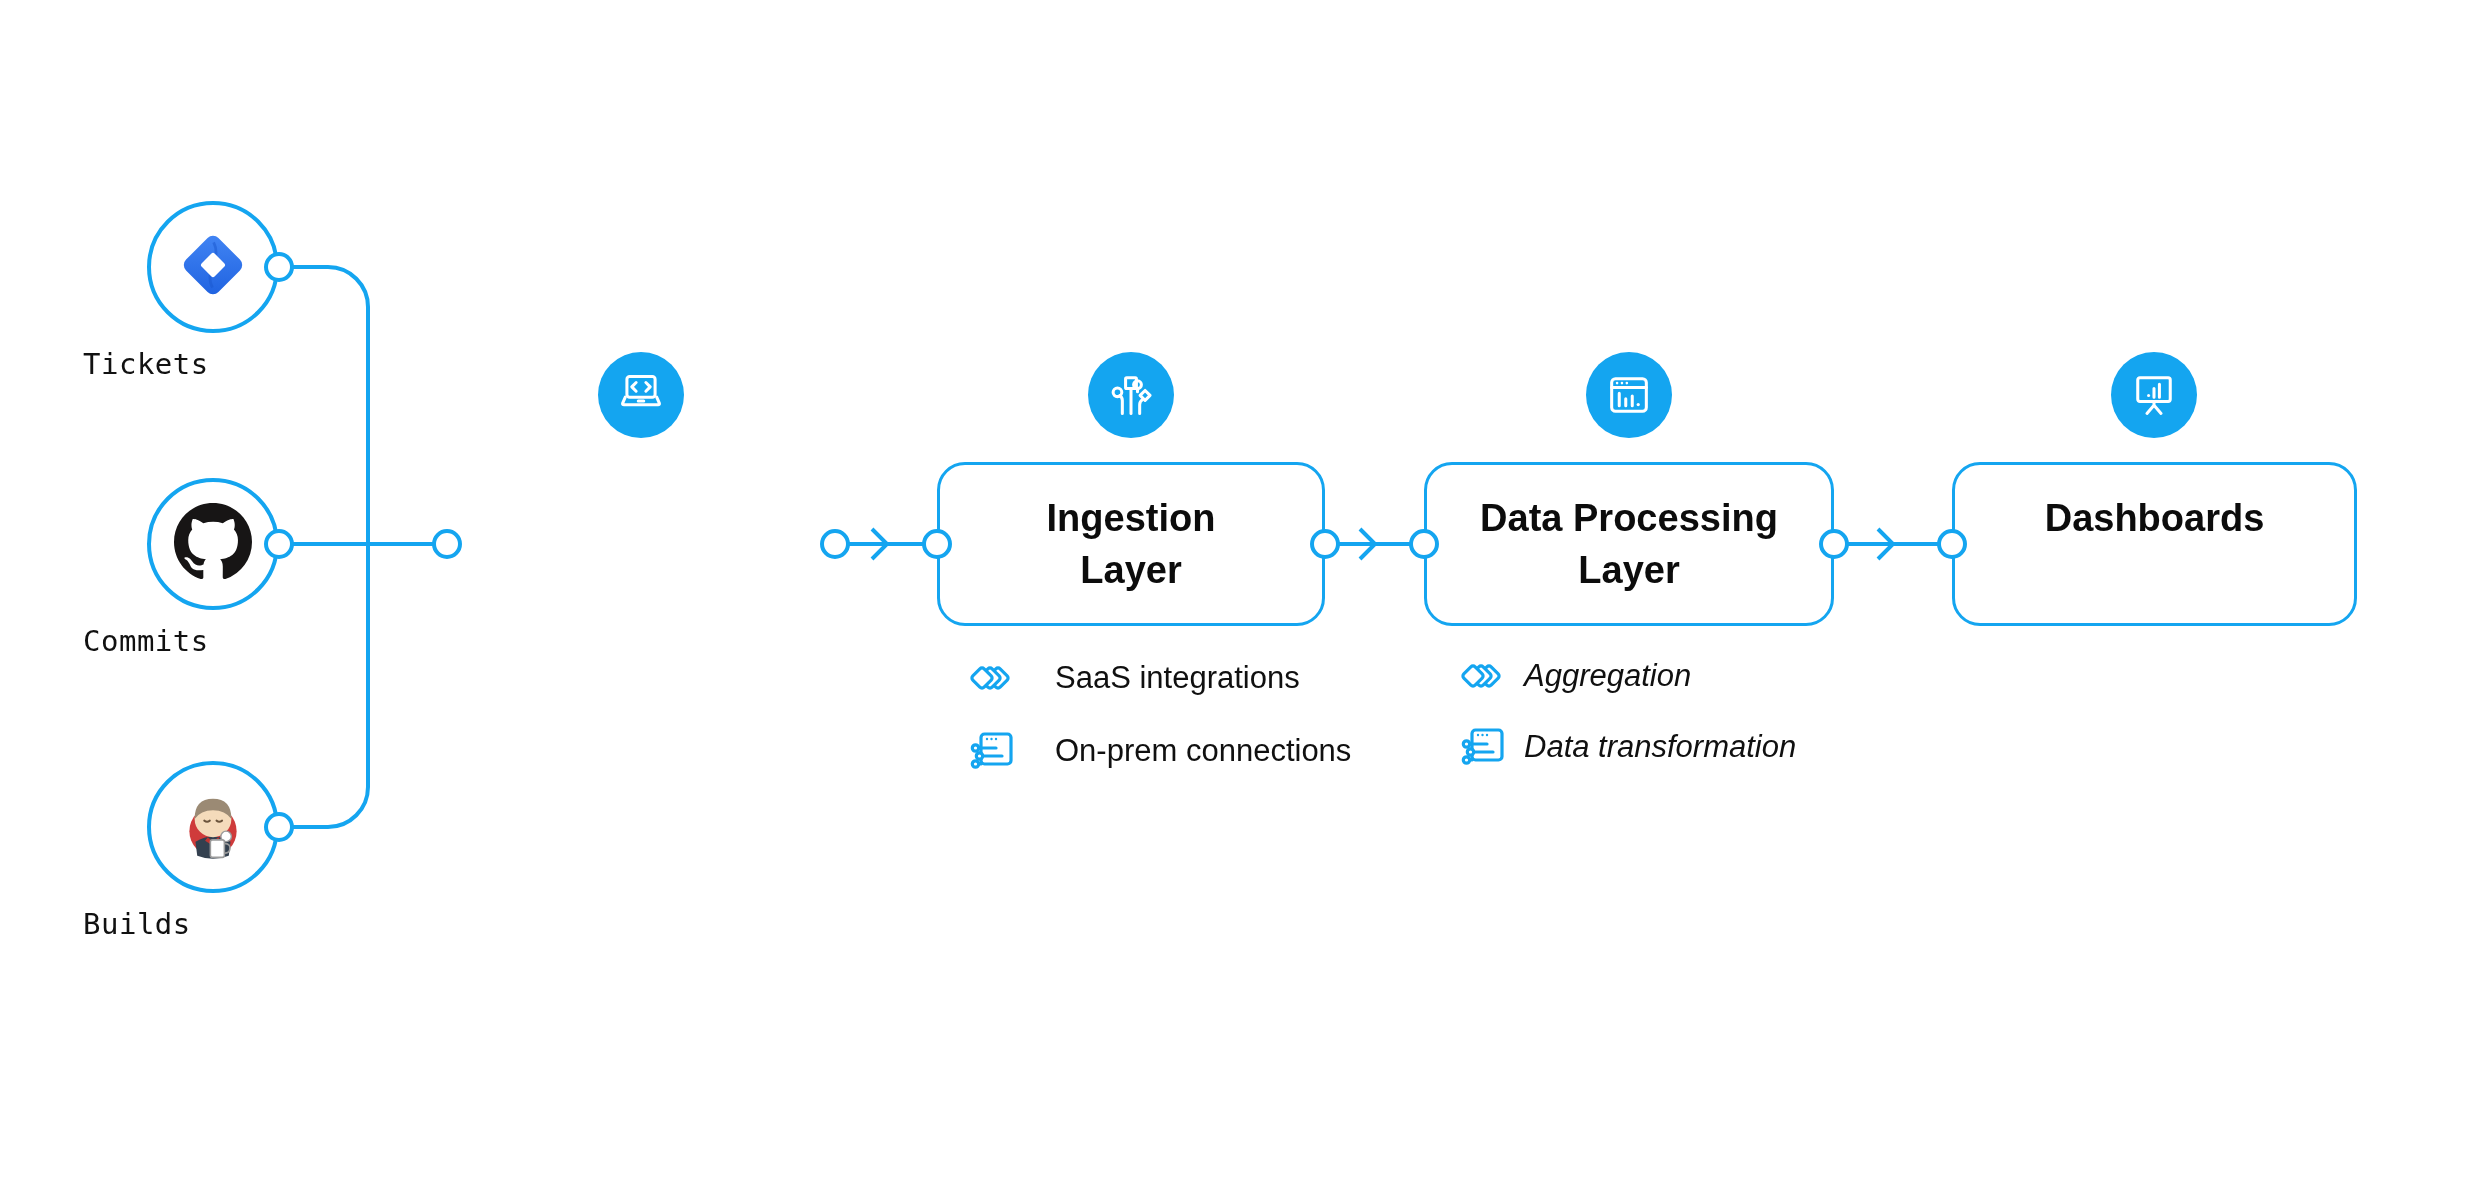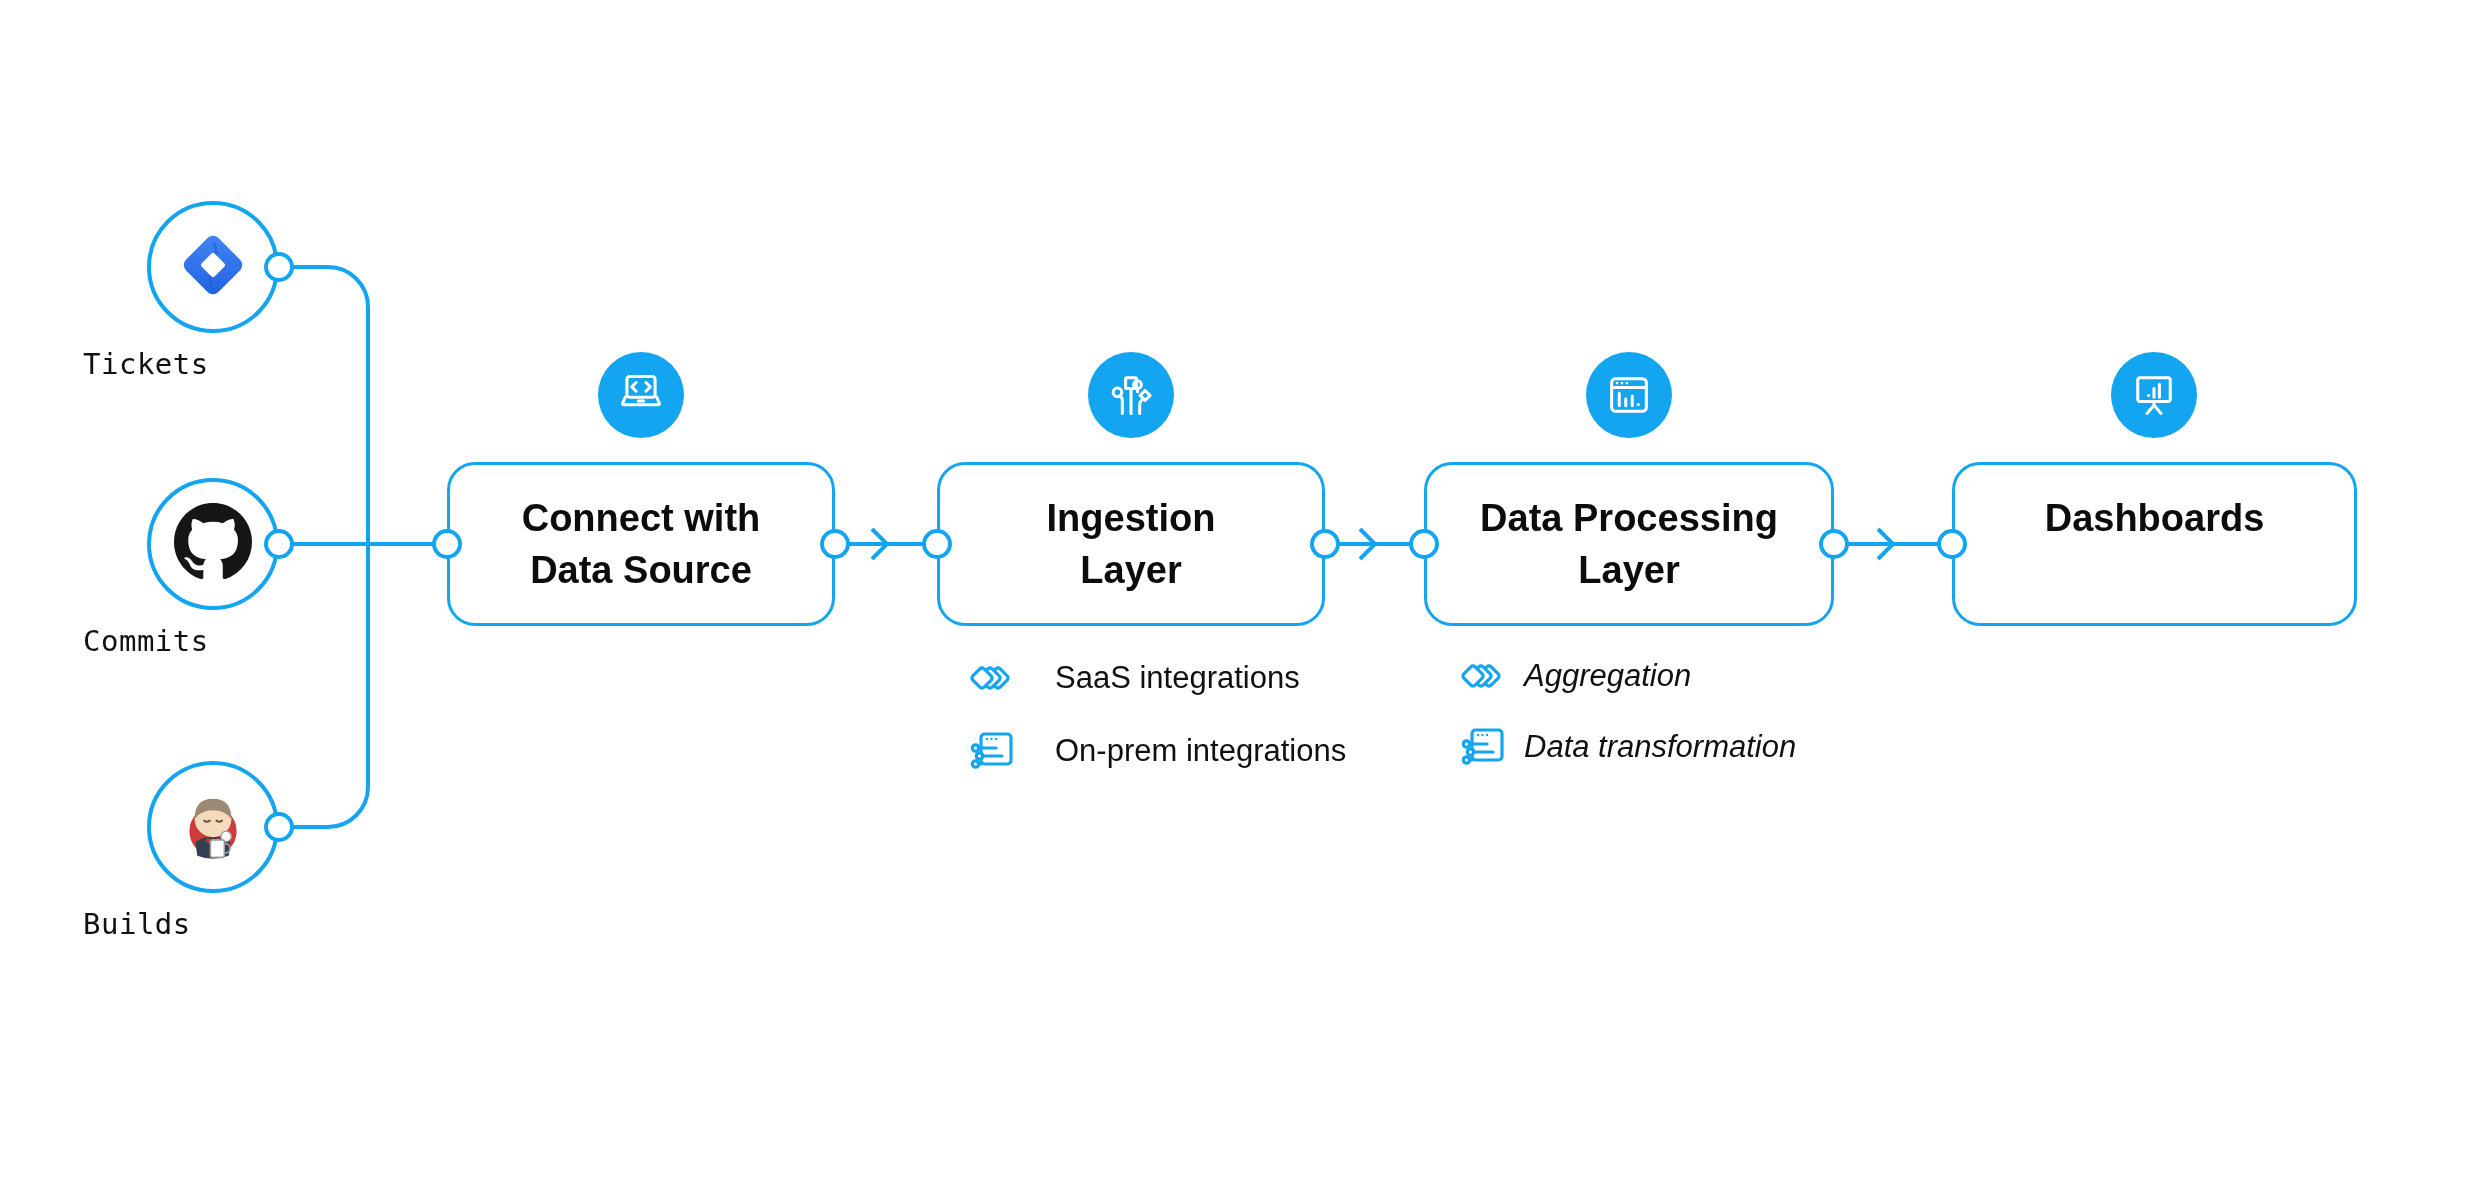--- a/index.html
+++ b/index.html
@@ -72,26 +72,20 @@
         <path d="M19 21.5 q1.6 1.2 3.2 0 M26 21.5 q1.6 1.2 3.2 0" fill="none" stroke="#6b543c" stroke-width="1.1" stroke-linecap="round"></path>
         <path d="M21 31 L24 33.5 L27 31 L28.5 33 L24 35.8 L19.5 33 Z" fill="#c23430"></path>
         <circle cx="31.5" cy="30.5" r="3" fill="#ffffff" stroke="#9b9b9b" stroke-width="0.8"></circle>
         <rect x="22.5" y="32.5" width="8" height="10" rx="1.2" fill="#ffffff" stroke="#9b9b9b" stroke-width="0.9"></rect>
         <path d="M30.5 34.5 q3.5 0.2 3.2 3 q-0.3 2.6 -3.2 2.6" fill="none" stroke="#9b9b9b" stroke-width="0.9"></path>
       </svg>
     </span>
   </div>
   <div class="source-label" style="left:83px;top:907px">Builds</div>
 
-  <div class="stage-box" style="left:447px;width:388px">
-    <div class="stage-title">
-      <div>Connect with</div>
-      <div>Data Source</div>
-    </div>
-  </div>
   <div class="stage-box" style="left:937px;width:388px">
     <div class="stage-title">
       <div>Ingestion</div>
       <div>Layer</div>
     </div>
   </div>
   <div class="stage-box" style="left:1424px;width:410px">
     <div class="stage-title">
       <div>Data Processing</div>
       <div>Layer</div>
@@ -163,21 +157,21 @@
           <circle cx="22.5" cy="11" r="1.2" fill="#14a5f0" stroke="none"></circle>
           <circle cx="27" cy="11" r="1.2" fill="#14a5f0" stroke="none"></circle>
           <path d="M9.5 20 H27"></path>
             <circle cx="6.5" cy="20" r="3.2" fill="#ffffff"></circle>
           <path d="M13.5 28 H33"></path>
             <circle cx="10.5" cy="28" r="3.2" fill="#ffffff"></circle>
           <path d="M9.5 36 H12"></path>
             <circle cx="6.5" cy="36" r="3.2" fill="#ffffff"></circle>
         </svg>
       </span>
-      <span class="item-label">On-prem integrations</span>
+      <span class="item-label">On-prem connections</span>
     </li>
   </ul>
 
   <ul class="item-list list-processing" style="left:1460px;top:640px">
     <li>
       <span class="item-icon">
         <svg width="46" height="46" viewBox="0 0 46 46" fill="#ffffff" stroke="#14a5f0" stroke-width="3.2" stroke-linejoin="round">
           <rect x="21" y="15" width="16" height="16" rx="3" transform="rotate(45 29 23)"></rect>
           <rect x="13" y="15" width="16" height="16" rx="3" transform="rotate(45 21 23)"></rect>
           <rect x="5" y="15" width="16" height="16" rx="3" transform="rotate(45 13 23)"></rect>

